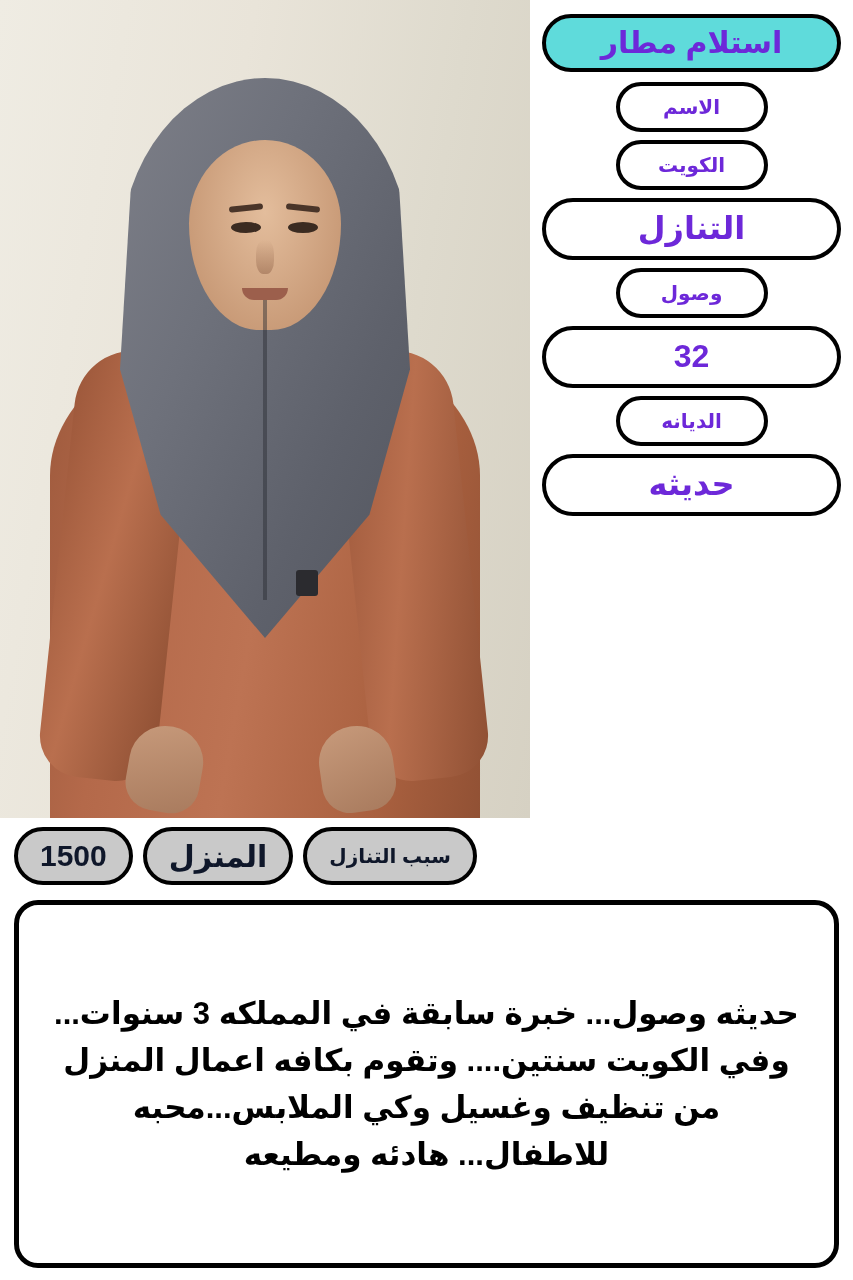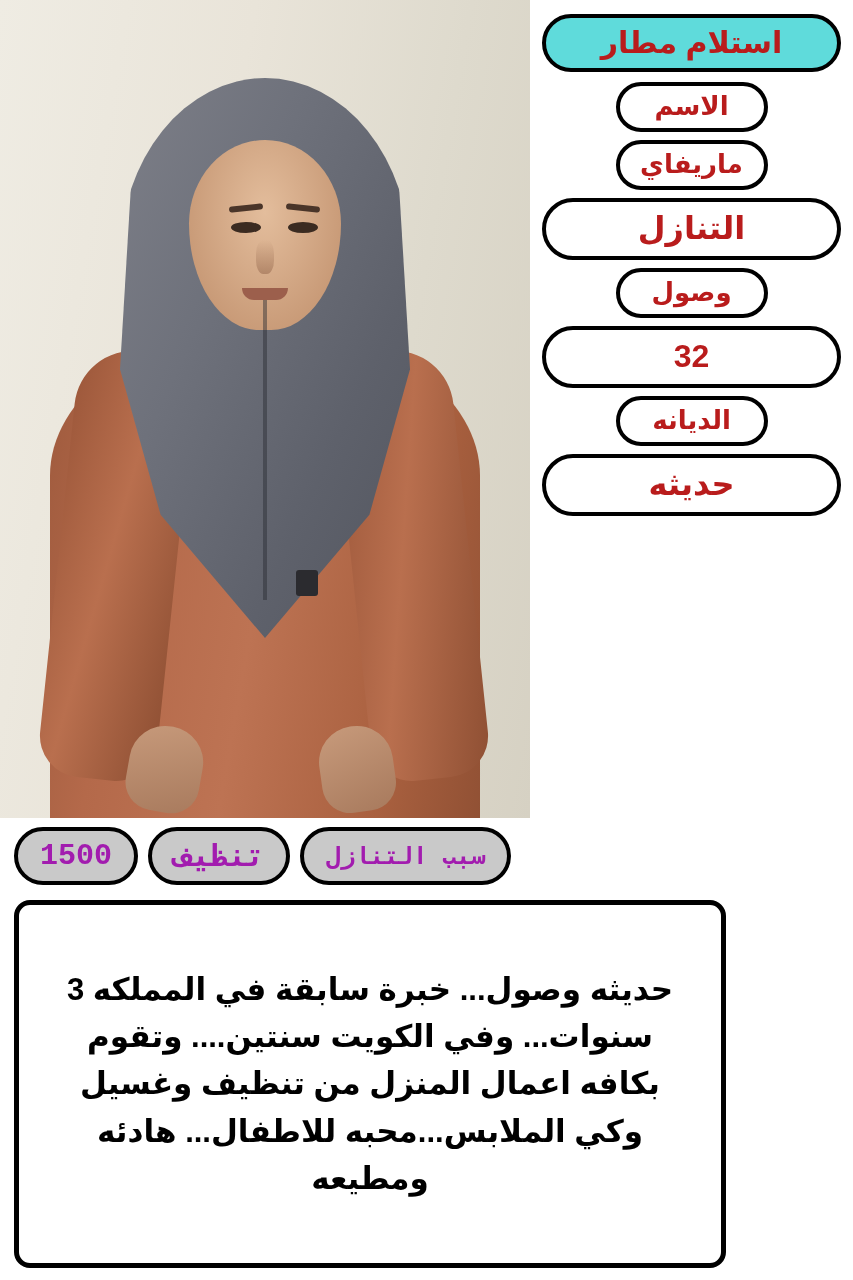--- a/index.html
+++ b/index.html
@@ -130,35 +130,35 @@
     height: 818px;
     padding: 8px 12px 0 12px;
   }
   .pill {
     display: flex;
     align-items: center;
     justify-content: center;
     border: 4px solid #000;
     border-radius: 999px;
     background: #ffffff;
-    color: #b91c1c;
+    color: #6d28d9;
     font-weight: bold;
     text-align: center;
     line-height: 1.05;
     white-space: nowrap;
   }
   .pill.header {
     background: #5fdbdb;
     height: 58px;
     font-size: 30px;
     margin: 6px 0 10px 0;
   }
   .pill.label {
     height: 50px;
-    font-size: 26px;
+    font-size: 20px;
     width: 152px;
     margin: 0 auto 8px auto;
   }
   .pill.value {
     height: 62px;
     font-size: 32px;
     margin: 0 0 8px 0;
   }
 
   
@@ -178,36 +178,35 @@
   .gpill {
     display: flex;
     align-items: center;
     justify-content: center;
     background: #c9c9c9;
     border: 4px solid #000;
     border-radius: 999px;
     height: 58px;
     padding: 16px 22px;
     font-weight: bold;
-    color: #a21caf;
+    color: #0f172a;
     white-space: nowrap;
-    font-family: Liberation Mono, monospace;
-  }
-  .gpill.small { font-size: 24px; text-align: right; }
+  }
+  .gpill.small { font-size: 20px; text-align: right; }
   .gpill.big { font-size: 30px; }
 
   
   .notes {
     position: absolute;
     left: 14px;
     top: 900px;
-    width: 712px;
+    width: 825px;
     height: 368px;
     border: 5px solid #000;
-    border-radius: 16px;
+    border-radius: 24px;
     background: #ffffff;
     display: flex;
     align-items: center;
     justify-content: center;
     padding: 26px 34px;
   }
   .notes p {
     margin: 0;
     font-size: 31px;
     font-weight: bold;
@@ -243,33 +242,33 @@
       </div>
     </div>
   </div>
 
   <div class="right-col">
 
     <div class="pill header">استلام مطار</div>
 
     <div class="pill label">الاسم</div>
 
-    <div class="pill label">ماريفاي</div>
+    <div class="pill label">الكويت</div>
     <div class="pill value">التنازل</div>
 
     <div class="pill label">وصول</div>
     <div class="pill value">32</div>
 
     <div class="pill label">الديانه</div>
     <div class="pill value">حديثه</div>
   </div>
 
   <div class="mid-strip">
     <div class="gpill small">سبب التنازل</div>
-    <div class="gpill big">تنظيف</div>
+    <div class="gpill big">المنزل</div>
     <div class="gpill big">1500</div>
   </div>
 
   <div class="notes">
     <p>حديثه وصول... خبرة سابقة في المملكه 3 سنوات... وفي الكويت سنتين.... وتقوم بكافه اعمال المنزل من تنظيف وغسيل وكي الملابس...محبه للاطفال... هادئه ومطيعه</p>
   </div>
 
 </div>
 
 </body></html>

